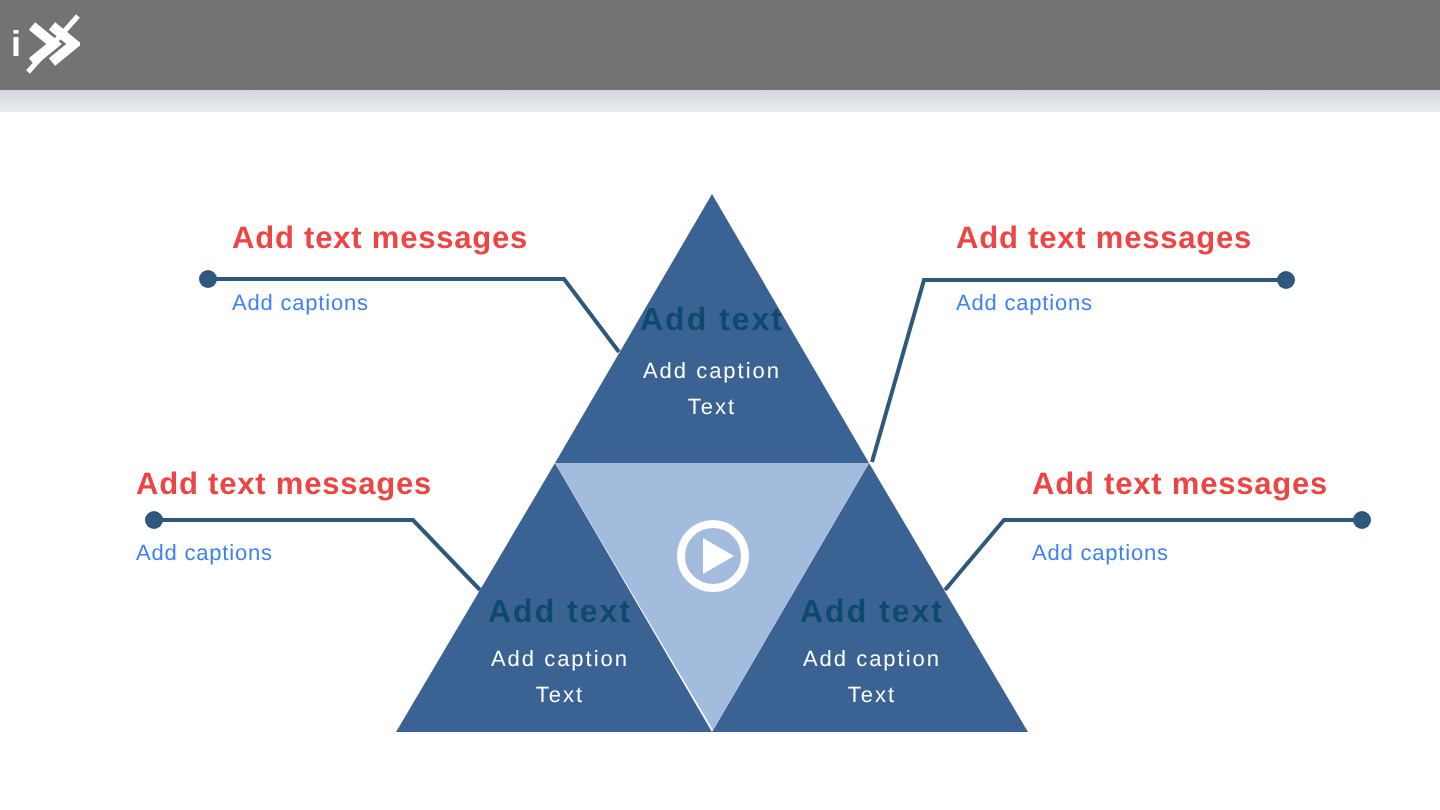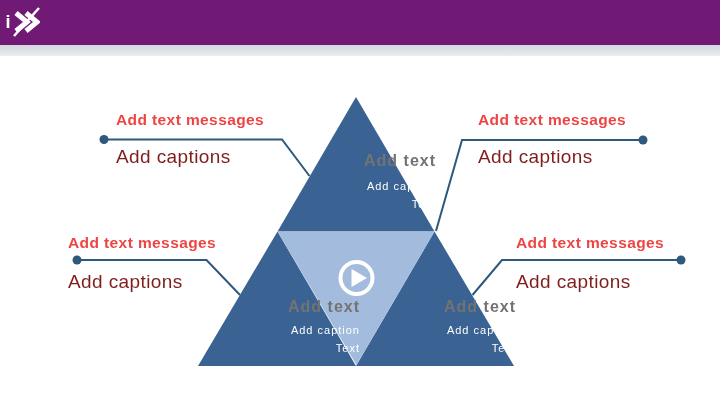--- a/index.html
+++ b/index.html
@@ -2,40 +2,40 @@
 <html><head>
 <meta charset="utf-8">
 <style>
   html,body{margin:0;padding:0;background:#fff;}
   .slide{
     position:relative;width:720px;height:405px;overflow:hidden;background:#ffffff;
     font-family:"Liberation Sans",sans-serif;
   }
   
   .header{
-    position:absolute;left:0;top:0;width:720px;height:45px;background:#701a75;
+    position:absolute;left:0;top:0;width:720px;height:45px;background:#737373;
   }
   .header-title{
     position:absolute;left:-4px;top:0;height:45px;display:flex;align-items:center;
     color:#ffffff;font-size:18px;font-weight:bold;letter-spacing:4.5px;white-space:nowrap;
   }
   .hicon{margin:0 -1px 2px -2px;}
   .band{
     position:absolute;left:0;top:45px;width:720px;height:11px;
     background:linear-gradient(#D2D6DC,#EBEDF1);
   }
   
   .diagram{position:absolute;left:0;top:0;width:720px;height:405px;}
   .leader{fill:none;stroke-width:2px;}
   
   .ovl{position:absolute;white-space:nowrap;}
-  .tri-title{width:160px;text-align:right;color:#737373;font-size:16px;font-weight:bold;letter-spacing:1px;}
-  .tri-cap{width:160px;text-align:right;color:#fdfefe;font-size:11px;letter-spacing:1px;}
+  .tri-title{width:160px;text-align:center;color:#0c4a6e;font-size:16px;font-weight:bold;letter-spacing:1px;}
+  .tri-cap{width:160px;text-align:center;color:#fdfefe;font-size:11px;letter-spacing:1px;}
   .co-title{color:#ef4444;font-size:15.5px;font-weight:bold;letter-spacing:.4px;}
-  .co-sub{color:#7f1d1d;font-size:19px;letter-spacing:.4px;}
+  .co-sub{color:#3b82f6;font-size:11px;letter-spacing:.4px;}
 </style>
 </head>
 <body>
 
 <div class="slide">
 
   <div class="header">
     <div class="header-title">
       <span>li</span>
       <svg class="hicon" width="27" height="30" viewBox="0 0 27 30">

